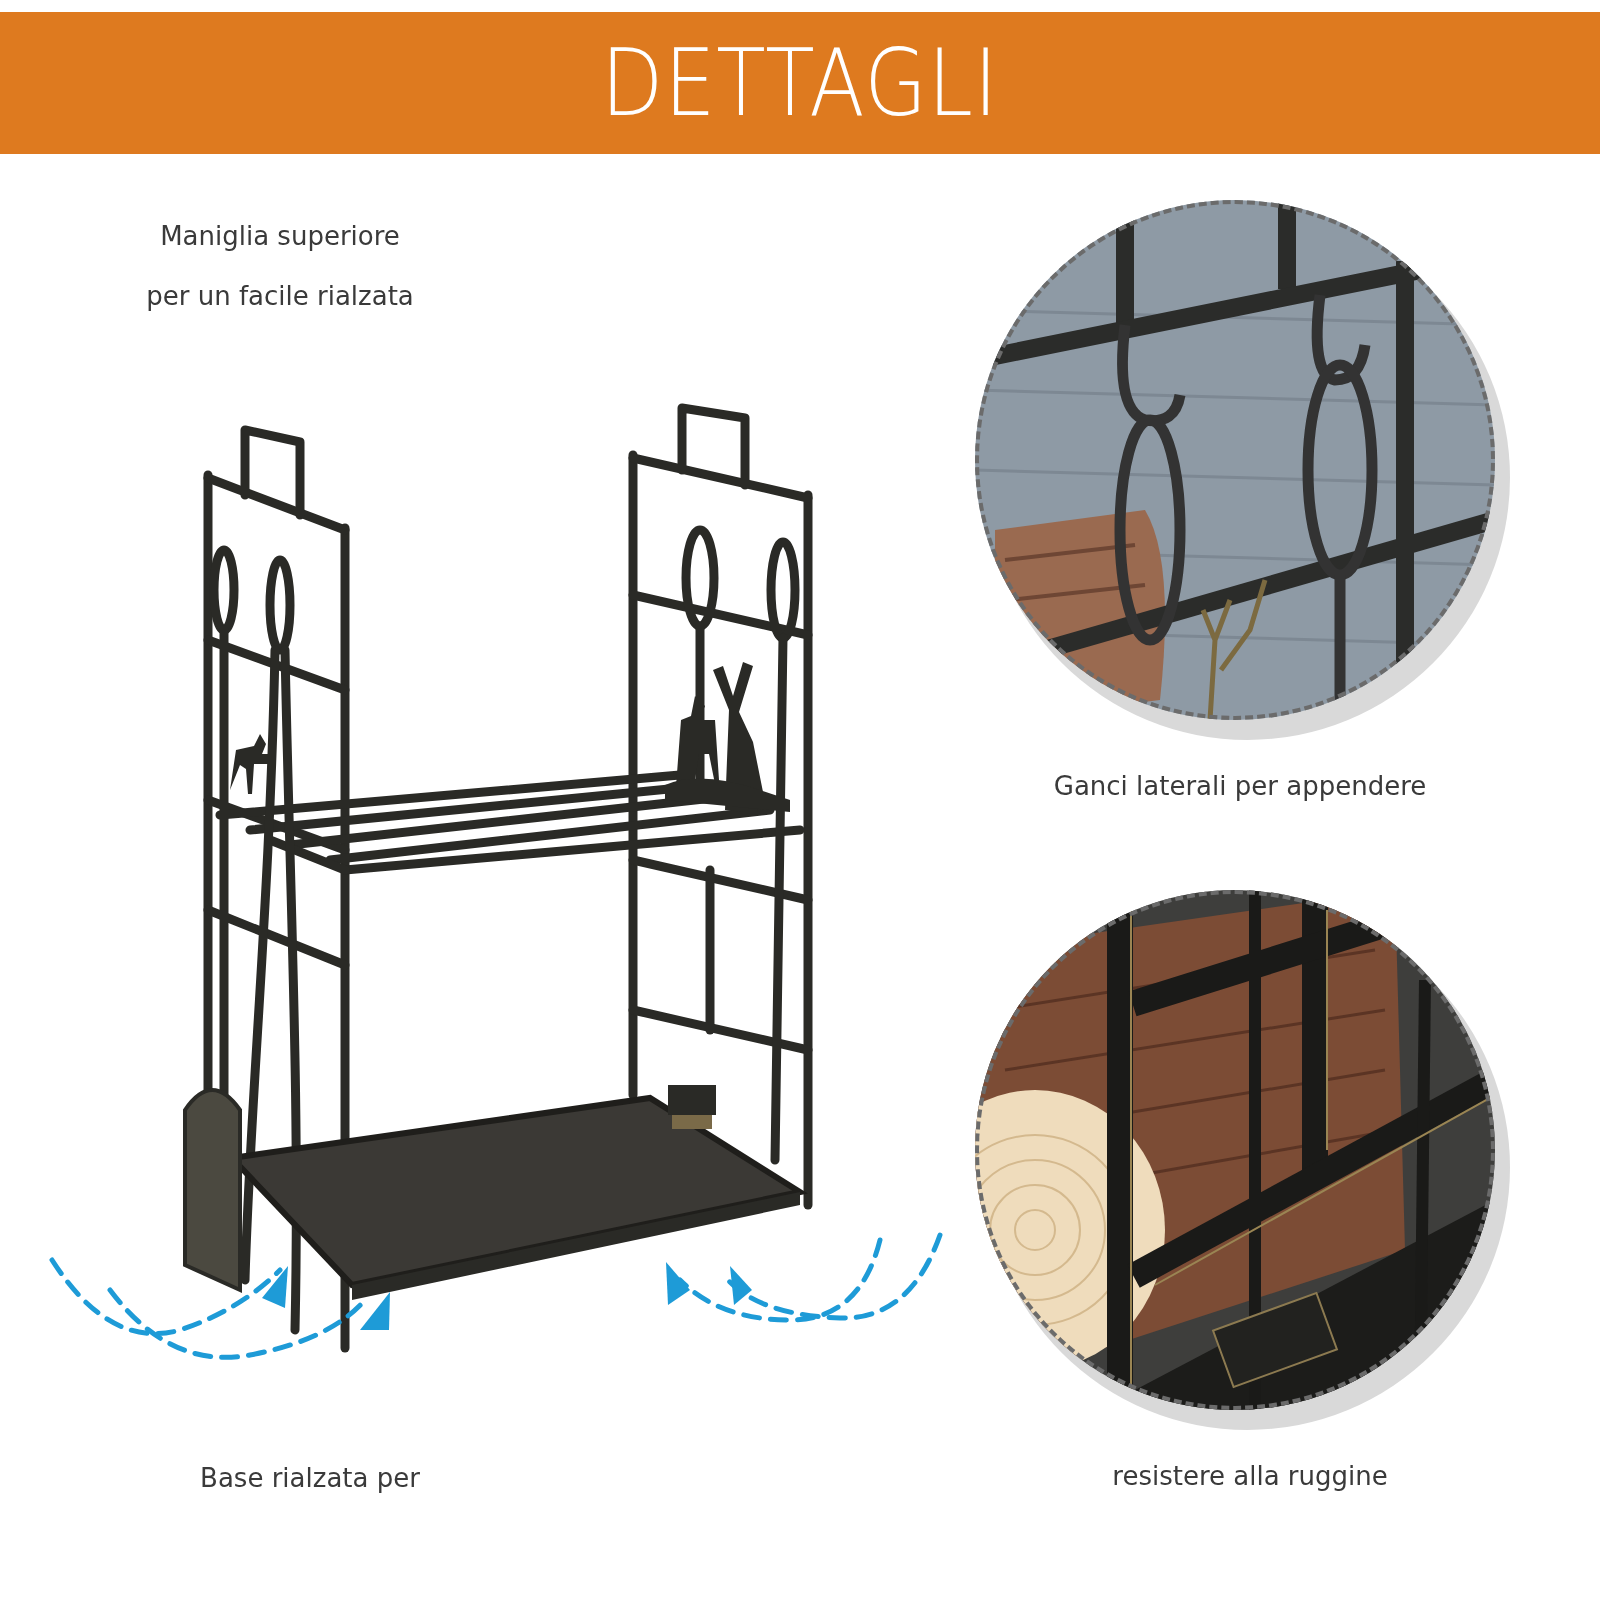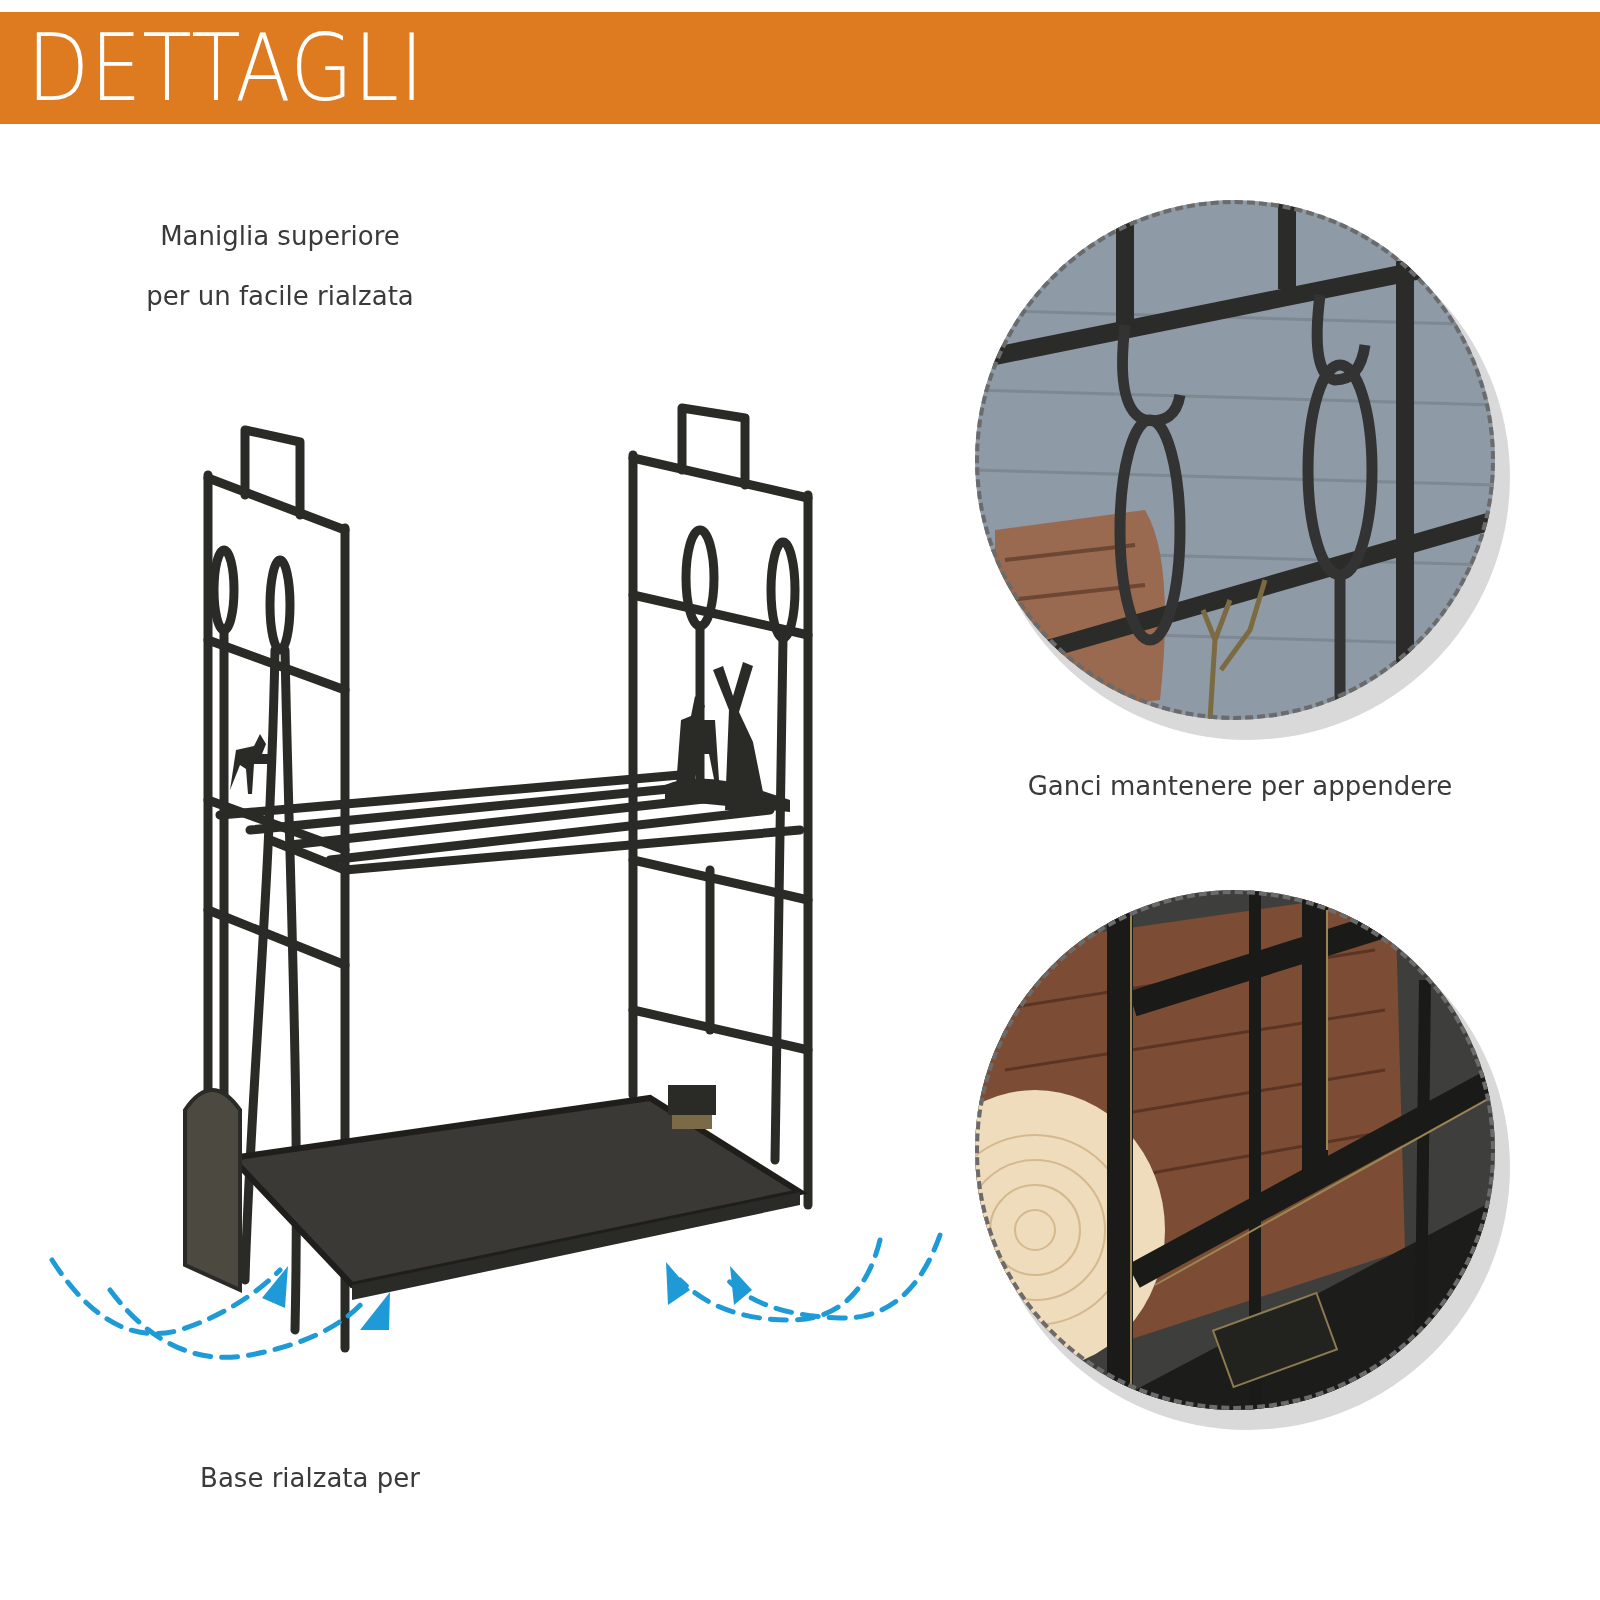--- a/index.html
+++ b/index.html
@@ -1,17 +1,17 @@
 <!DOCTYPE html>
 <html><head>
 <meta charset="utf-8">
 <style>
   html,body{margin:0;padding:0;background:#fff;}
   body{width:1600px;height:1600px;position:relative;overflow:hidden;font-family:"DejaVu Sans","Liberation Sans",sans-serif;color:#3a3a3a;}
-  .banner{position:absolute;left:0;top:12px;width:1600px;height:112px;background:#DE7A1F;display:flex;align-items:center;}
+  .banner{position:absolute;left:0;top:12px;width:1600px;height:142px;background:#DE7A1F;display:flex;align-items:center;justify-content:center;}
   .banner-title{color:#fff;font-size:92px;font-weight:300;letter-spacing:1px;transform:scaleX(0.88);font-family:"DejaVu Sans",sans-serif;}
   .caption{position:absolute;text-align:center;font-size:26px;line-height:60px;color:#3a3a3a;font-weight:normal;transform-origin:center;}
   .caption span{display:block;white-space:nowrap;}
   #cap1{left:20px;top:206px;width:520px;}
   #cap2{left:940px;top:756px;width:600px;}
   #cap3{left:20px;top:1448px;width:580px;}
   #cap4{left:980px;top:1446px;width:540px;}
   .detail-circle{position:absolute;border-radius:50%;overflow:hidden;}
   .circle-shadow{position:absolute;border-radius:50%;background:#d9d9d9;}
   .circle-dash{position:absolute;border-radius:50%;border:4px dashed #6b6b6b;box-sizing:border-box;}
@@ -23,28 +23,29 @@
 <div class="banner">
   <div class="banner-title">DETTAGLI</div>
 </div>
 
 <div class="caption" id="cap1">
   <span>Maniglia superiore</span>
   <span>per un facile rialzata</span>
 </div>
 
 <div class="caption" id="cap2">
-  <span>Ganci mantenere per appendere</span>
+  <span>Ganci laterali per appendere</span>
 </div>
 
 <div class="caption" id="cap3">
   <span>Base rialzata per</span>
 </div>
 
 <div class="caption" id="cap4">
+  <span>resistere alla ruggine</span>
 </div>
 
 <svg class="product" width="700" height="980" viewBox="150 400 700 980" xmlns="http://www.w3.org/2000/svg">
   <g fill="none" stroke="#2a2a26" stroke-width="9" stroke-linejoin="round" stroke-linecap="round">
 
     <line x1="208" y1="475" x2="208" y2="1230"></line>
     <line x1="345" y1="528" x2="345" y2="1348"></line>
     <line x1="208" y1="478" x2="345" y2="530"></line>
     <line x1="208" y1="640" x2="345" y2="690"></line>
     <line x1="208" y1="800" x2="345" y2="850"></line>

